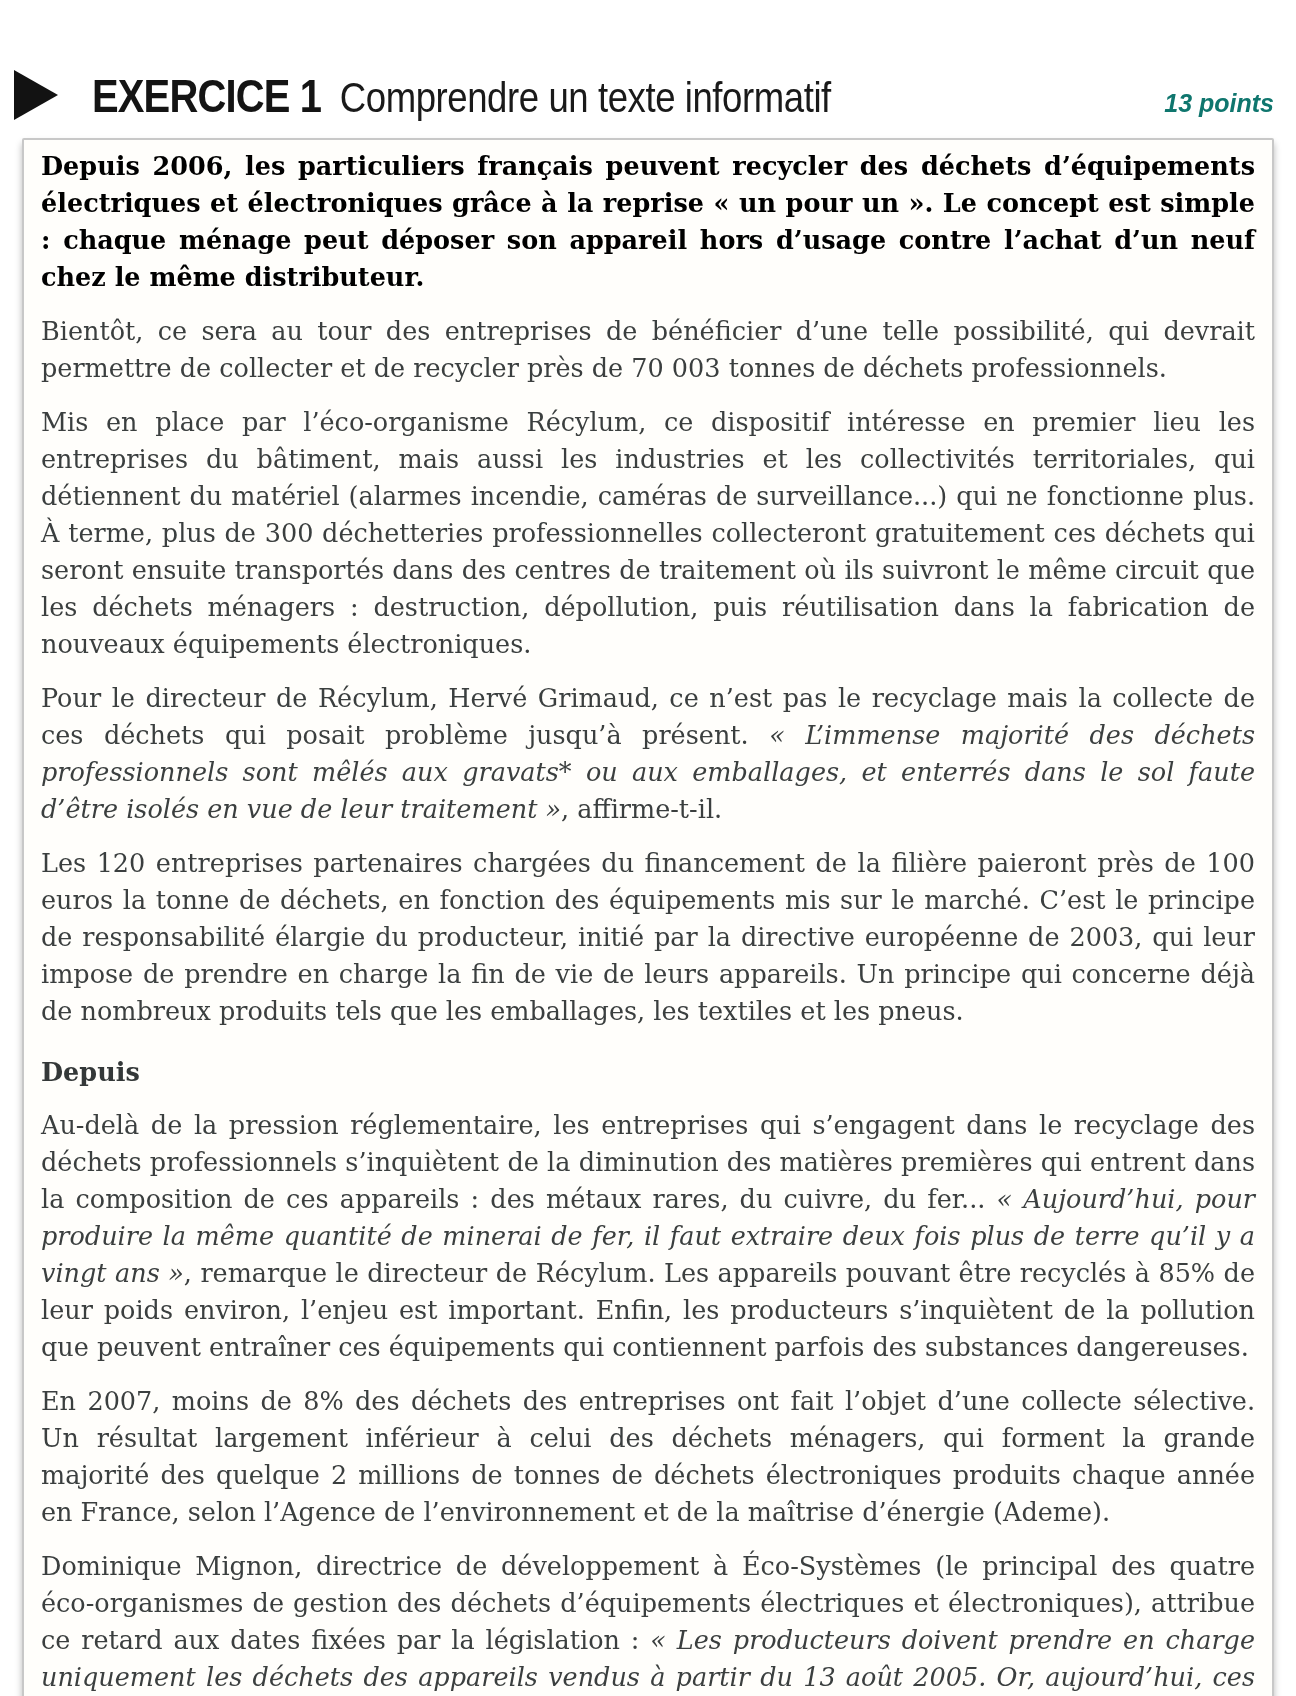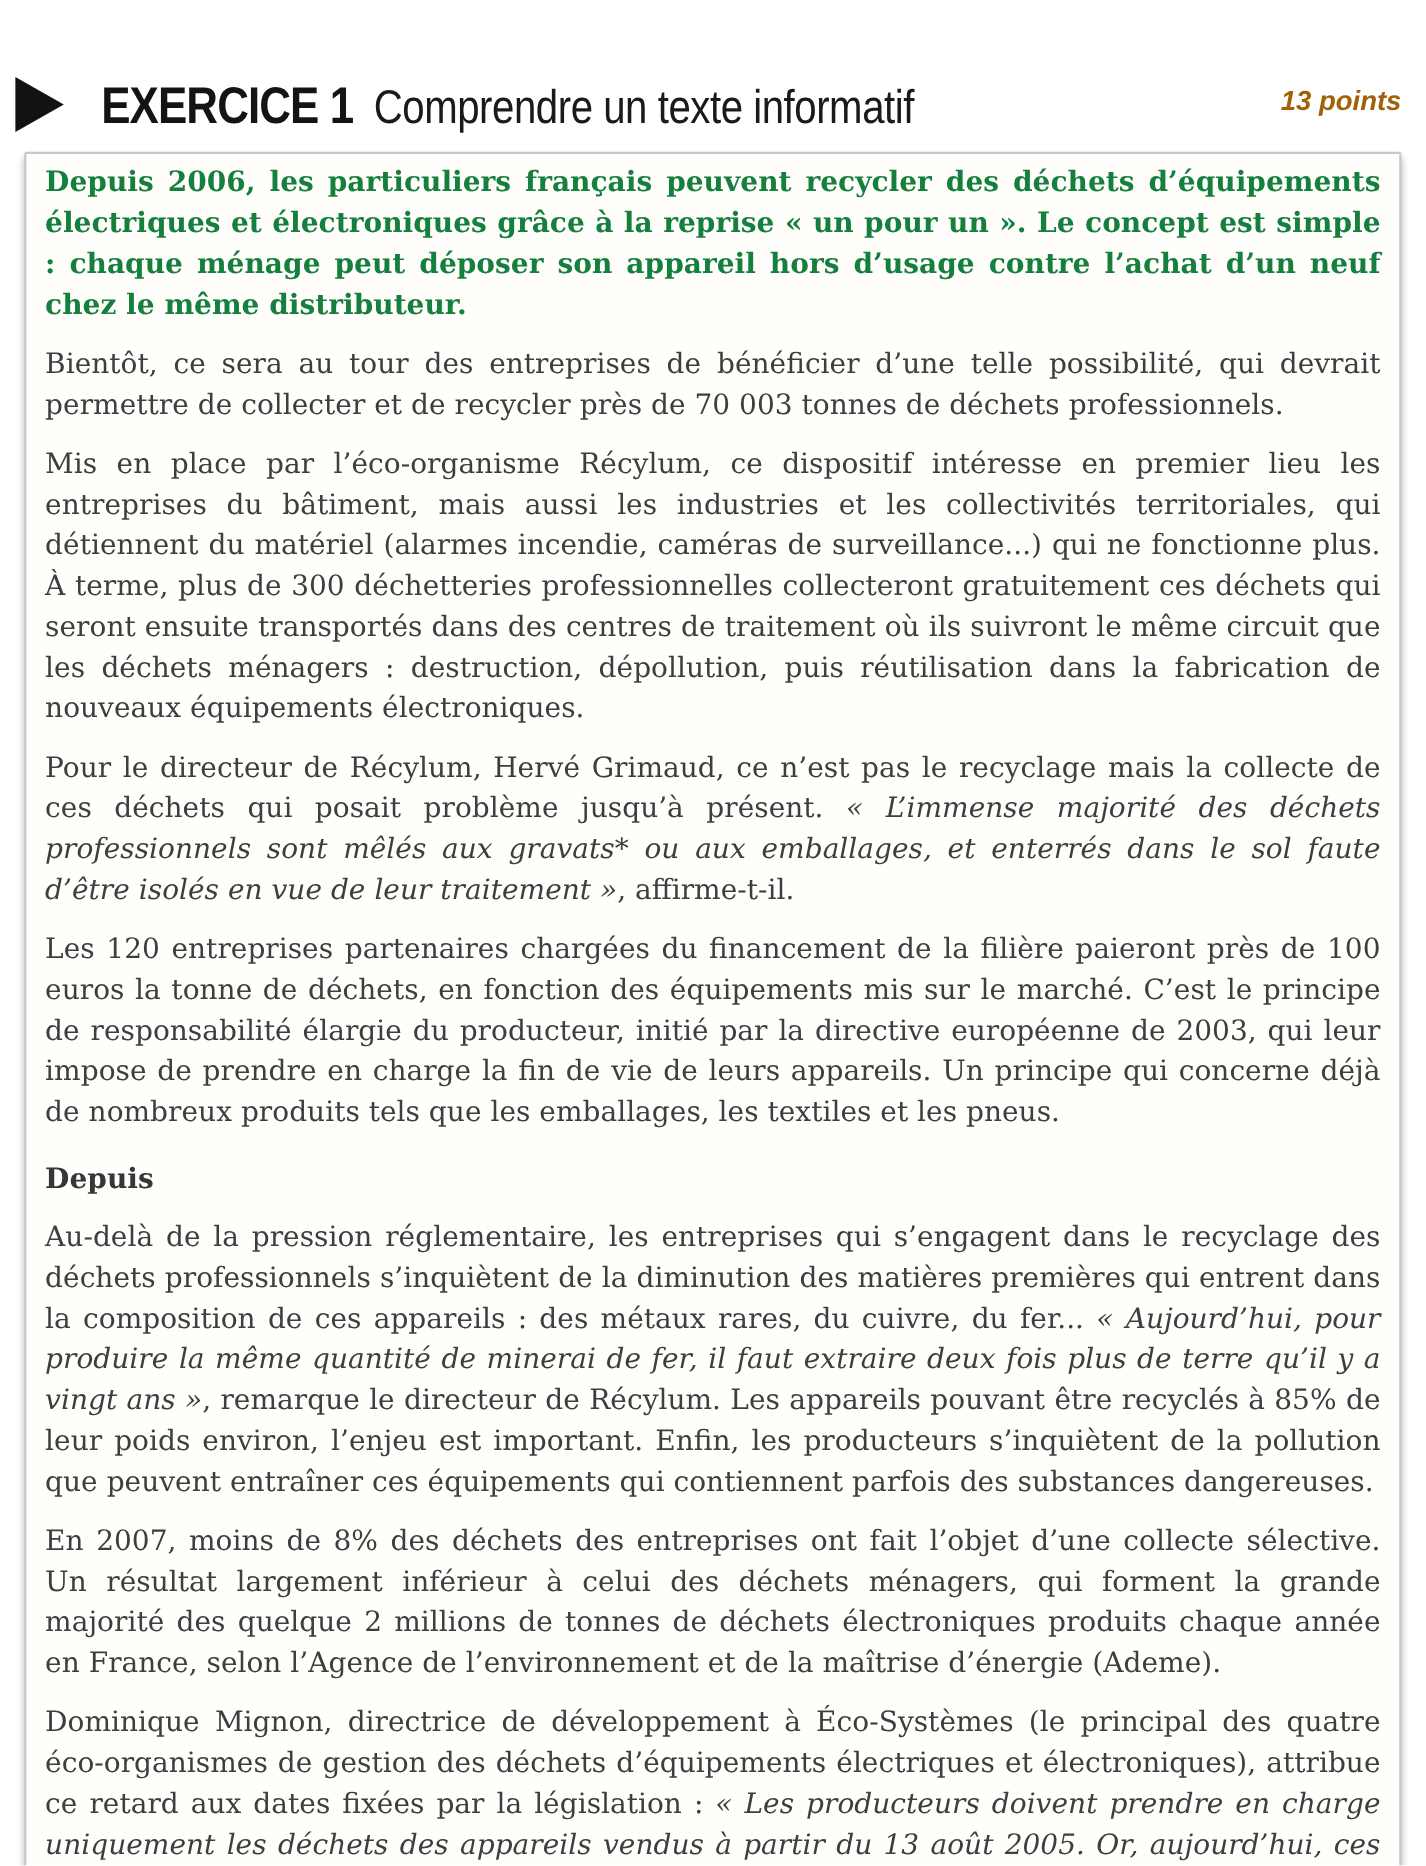--- a/index.html
+++ b/index.html
@@ -50,26 +50,26 @@
   }
   .ex-title {
     font-size: 43px;
     font-weight: 400;
     letter-spacing: -0.5px;
     color: #1a1a1a;
   }
   .points {
     position: absolute;
     right: 22px;
-    top: 30px;
+    top: 41px;
     font-family: "Liberation Sans", sans-serif;
     font-size: 25px;
     font-style: italic;
     font-weight: bold;
-    color: #a16207;
+    color: #0f766e;
   }
   
   .article-box {
     box-sizing: border-box;
     margin: 12px 22px 0 22px;
     width: 1252px;
     min-height: 1592px;
     background: #fffefb;
     border: 2px solid #c8c8c8;
     border-radius: 2px;
@@ -92,21 +92,21 @@
     transform-origin: center;
     letter-spacing: -0.5px;
   }
   p.body {
     font-size: 25.5px;
     line-height: 37px;
     color: #3b3f3f;
     text-align: justify;
     margin: 0 0 17px 0;
   }
-  p.lead { font-weight: bold; color: #15803d; }
+  p.lead { font-weight: bold; color: #000000; }
   .run-italic { font-style: italic; }
   .run-bold { font-weight: bold; }
   p.heading {
     font-size: 25.5px;
     line-height: 37px;
     font-weight: bold;
     color: #343838;
     margin: 24px 0 16px 0;
   }
 </style>

